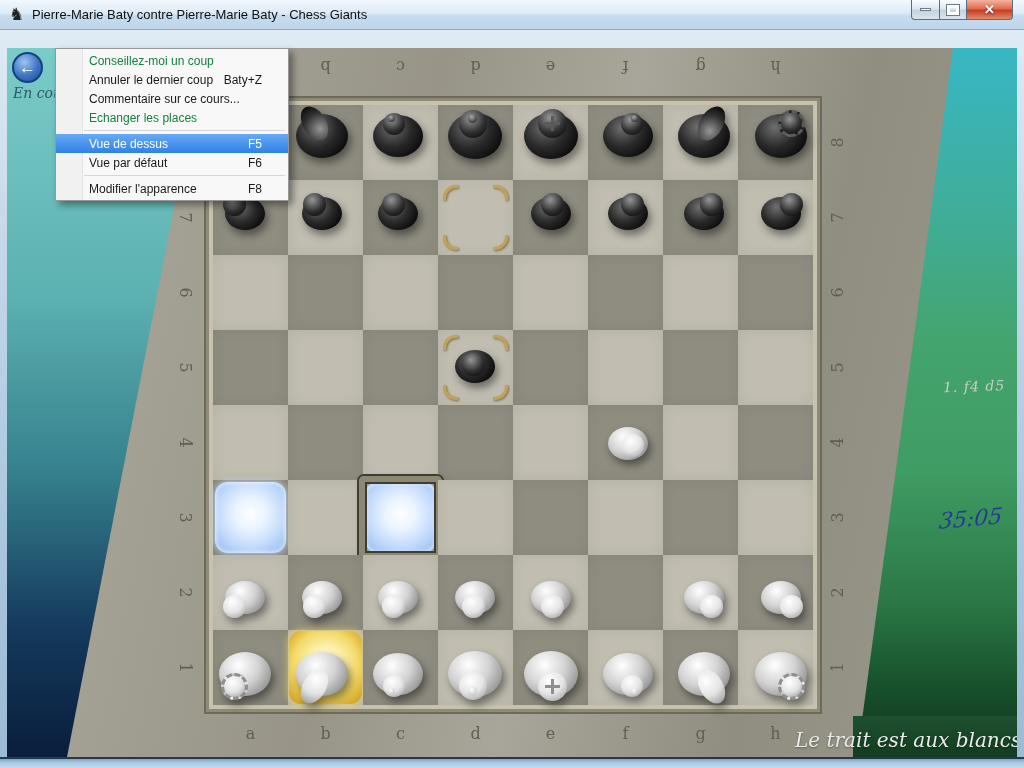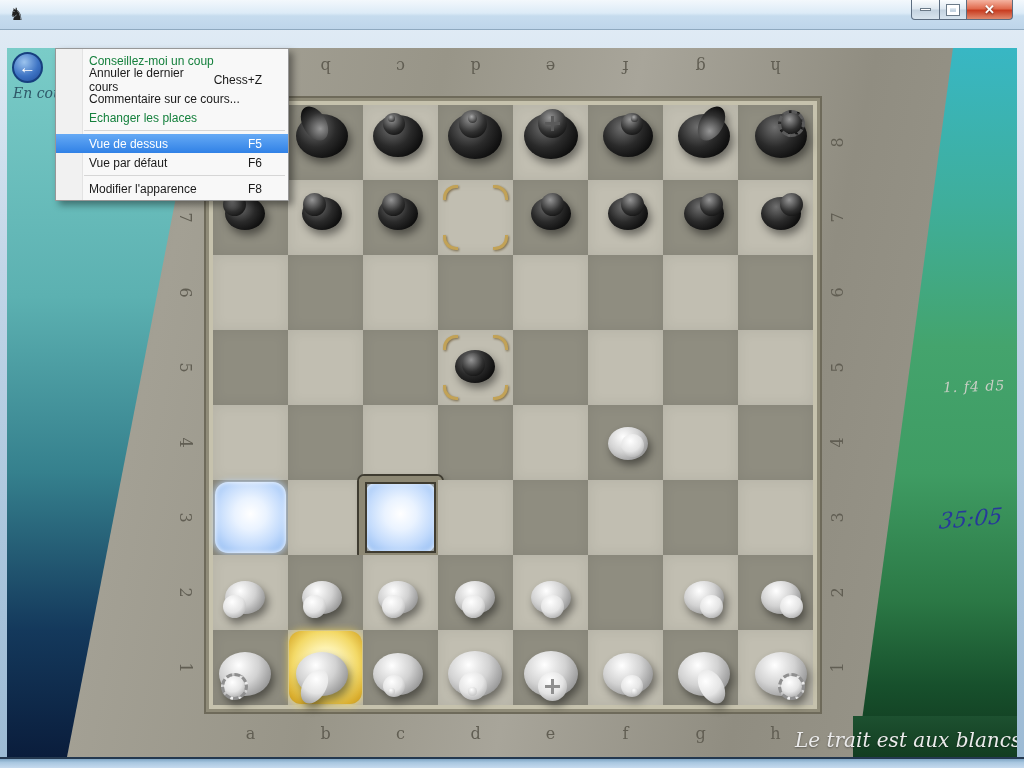--- a/index.html
+++ b/index.html
@@ -107,20 +107,21 @@
     border-top:2px solid #24384f;
     background:linear-gradient(180deg,#7fa5c4 0%,#a9c7e0 40%,#c5daee 100%);}
 </style>
 </head>
 <body>
 
 <div id="desktop">
 
   <div class="titlebar">
     <span class="title-icon">♞</span>
+    <span class="title-text">Pierre-Marie Baty contre Pierre-Marie Baty - Chess Giants</span>
     <div class="winbtns">
       <div class="wbtn min">
           <span class="glyph-min"></span>
         </div>
       <div class="wbtn max">
           <span class="glyph-max"></span>
         </div>
       <div class="wbtn close">
           <span>✕</span>
         </div>
@@ -404,22 +405,22 @@
     <div class="clock-text">35:05</div>
     <div class="turn-text">Le trait est aux blancs.</div>
   </div>
 
   <div class="menu" id="ctxmenu">
       <div class="m-item disabled">
         <span class="m-label">Conseillez-moi un coup</span>
         <span class="m-short"></span>
       </div>
       <div class="m-item">
-        <span class="m-label">Annuler le dernier cours</span>
-        <span class="m-short">Chess+Z</span>
+        <span class="m-label">Annuler le dernier coup</span>
+        <span class="m-short">Baty+Z</span>
       </div>
       <div class="m-item">
         <span class="m-label">Commentaire sur ce cours...</span>
         <span class="m-short"></span>
       </div>
       <div class="m-item disabled">
         <span class="m-label">Echanger les places</span>
         <span class="m-short"></span>
       </div>
       <div class="m-sep"></div>

